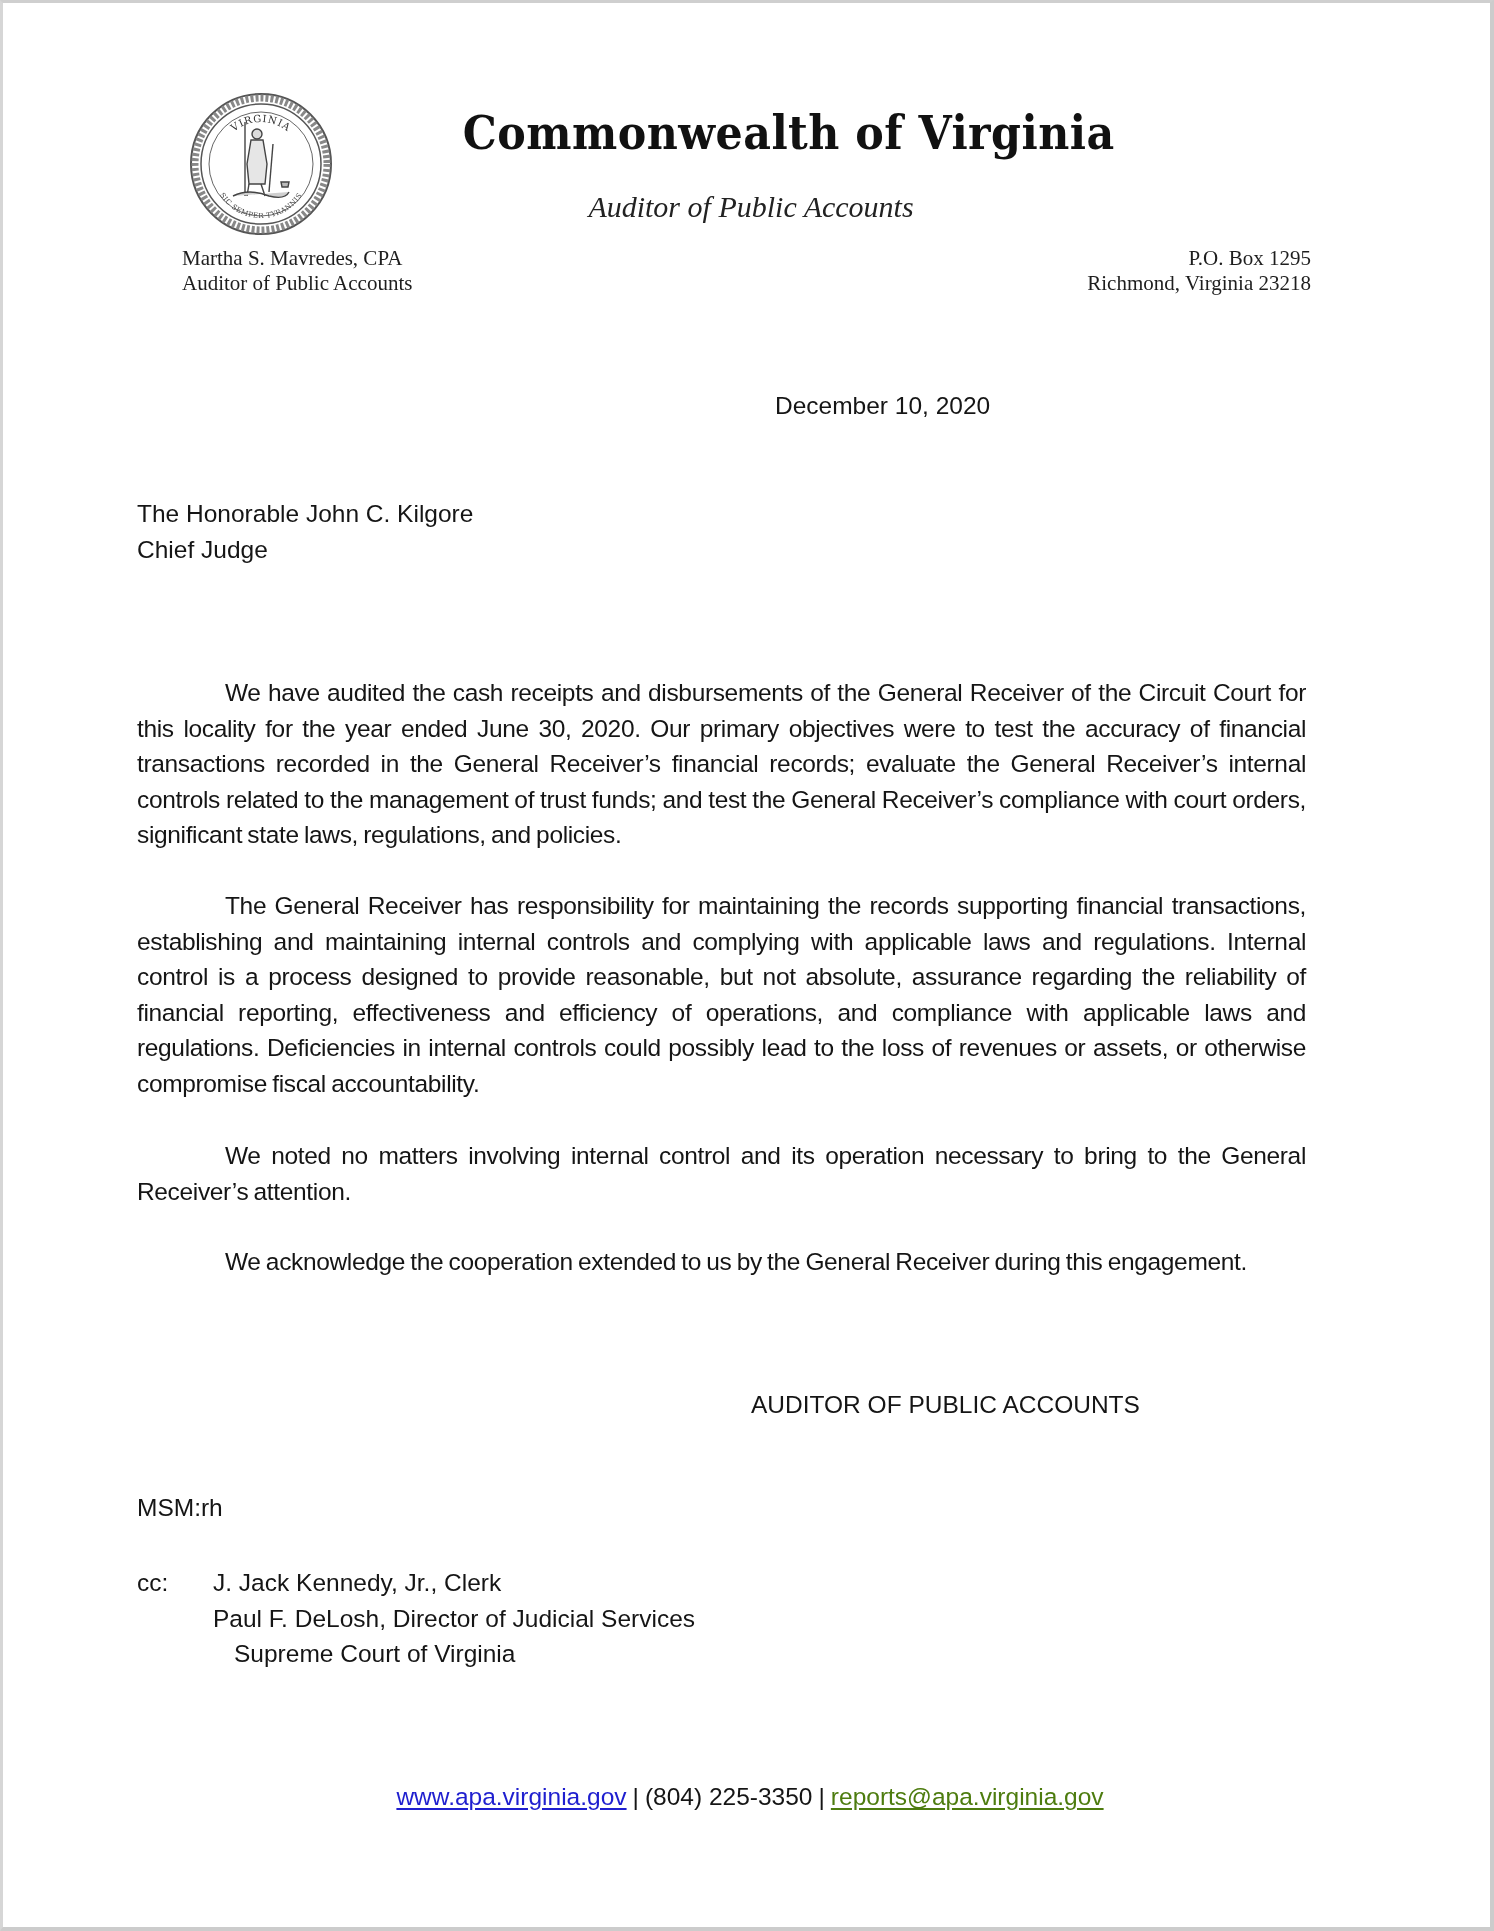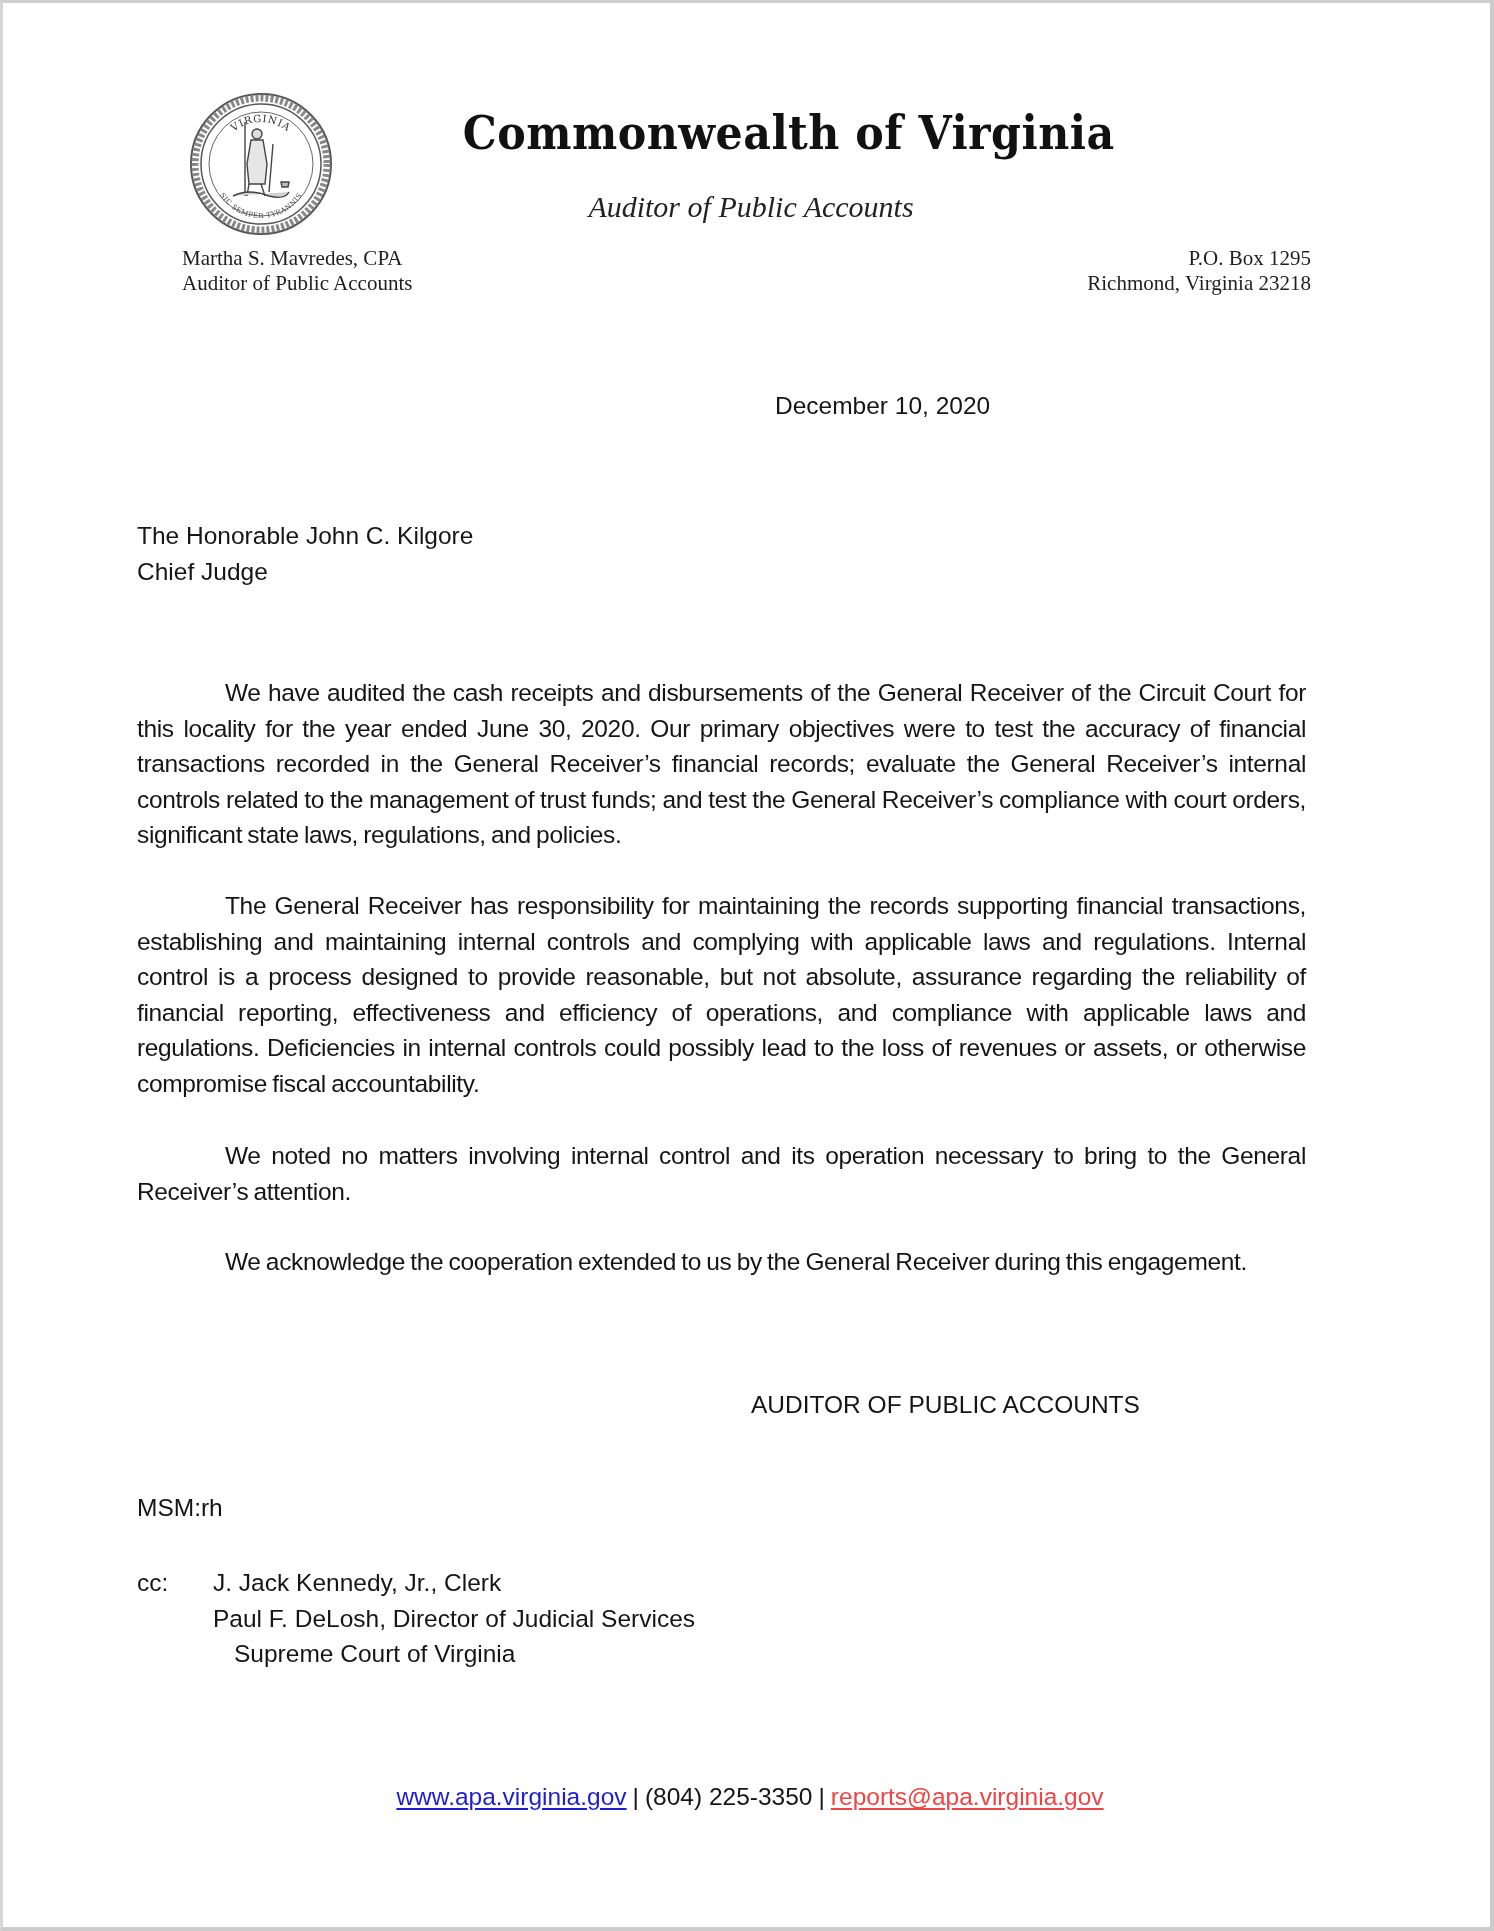--- a/index.html
+++ b/index.html
@@ -86,21 +86,21 @@
       position: absolute;
       left: 731px;
       top: 388px;
       line-height: 30px;
       white-space: nowrap;
       margin-left: 41px;
     }
     .addressee {
       position: absolute;
       left: 134px;
-      top: 515px;
+      top: 493px;
       line-height: 35.8px;
     }
     .addressee span { display: block; white-space: nowrap; }
 
     .body {
       position: absolute;
       left: 134px;
       width: 1169px;
       line-height: 35.6px;
       text-align: justify;
@@ -244,16 +244,16 @@
   <div class="txt cc">
     <span class="cc-label">cc:</span>
     <div class="cc-list">
       <span>J. Jack Kennedy, Jr., Clerk</span>
       <span>Paul F. DeLosh, Director of Judicial Services</span>
       <span class="sub">Supreme Court of Virginia</span>
     </div>
   </div>
 
   <div class="txt footer">
-    <a href="#" style="color: rgb(31, 31, 207);">www.apa.virginia.gov</a><span class="sep">|</span><span class="phone">(804) 225-3350</span><span class="sep">|</span><a href="#" style="color: #ef4444;">reports@apa.virginia.gov</a>
+    <a href="#" style="color: rgb(31, 31, 207);">www.apa.virginia.gov</a><span class="sep">|</span><span class="phone">(804) 225-3350</span><span class="sep">|</span><a href="#" style="color: #4d7c0f;">reports@apa.virginia.gov</a>
   </div>
 
 </div>
 
 </body></html>

